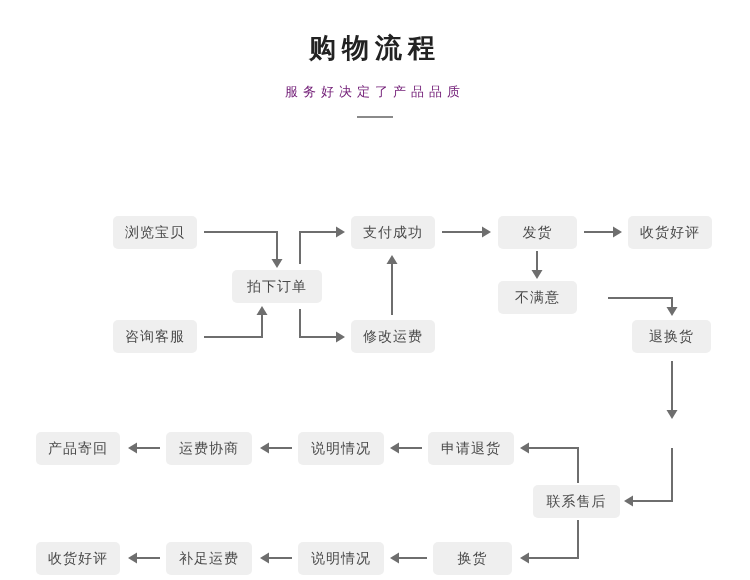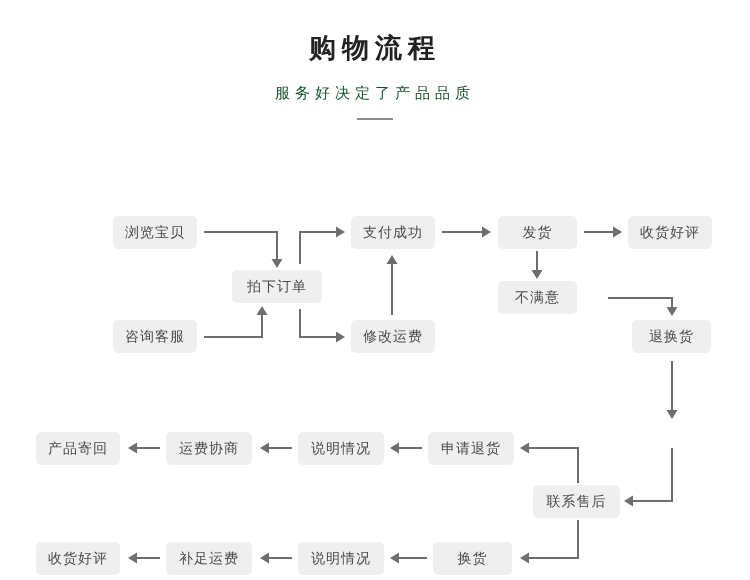--- a/index.html
+++ b/index.html
@@ -31,23 +31,23 @@
     padding-top: 32px;
     font-size: 27px;
     font-weight: bold;
     letter-spacing: 6px;
     color: #222222;
     line-height: 1.2;
   }
   .subtitle {
     margin: 0;
     padding-top: 20px;
-    font-size: 15px;
+    font-size: 13px;
     letter-spacing: 5px;
-    color: #14532d;
+    color: #701a75;
     line-height: 1.2;
   }
   .divider {
     margin: 16px auto 0 auto;
     width: 36px;
     height: 2px;
     background: #8a8a8a;
   }
   svg#flow {
     position: absolute;

